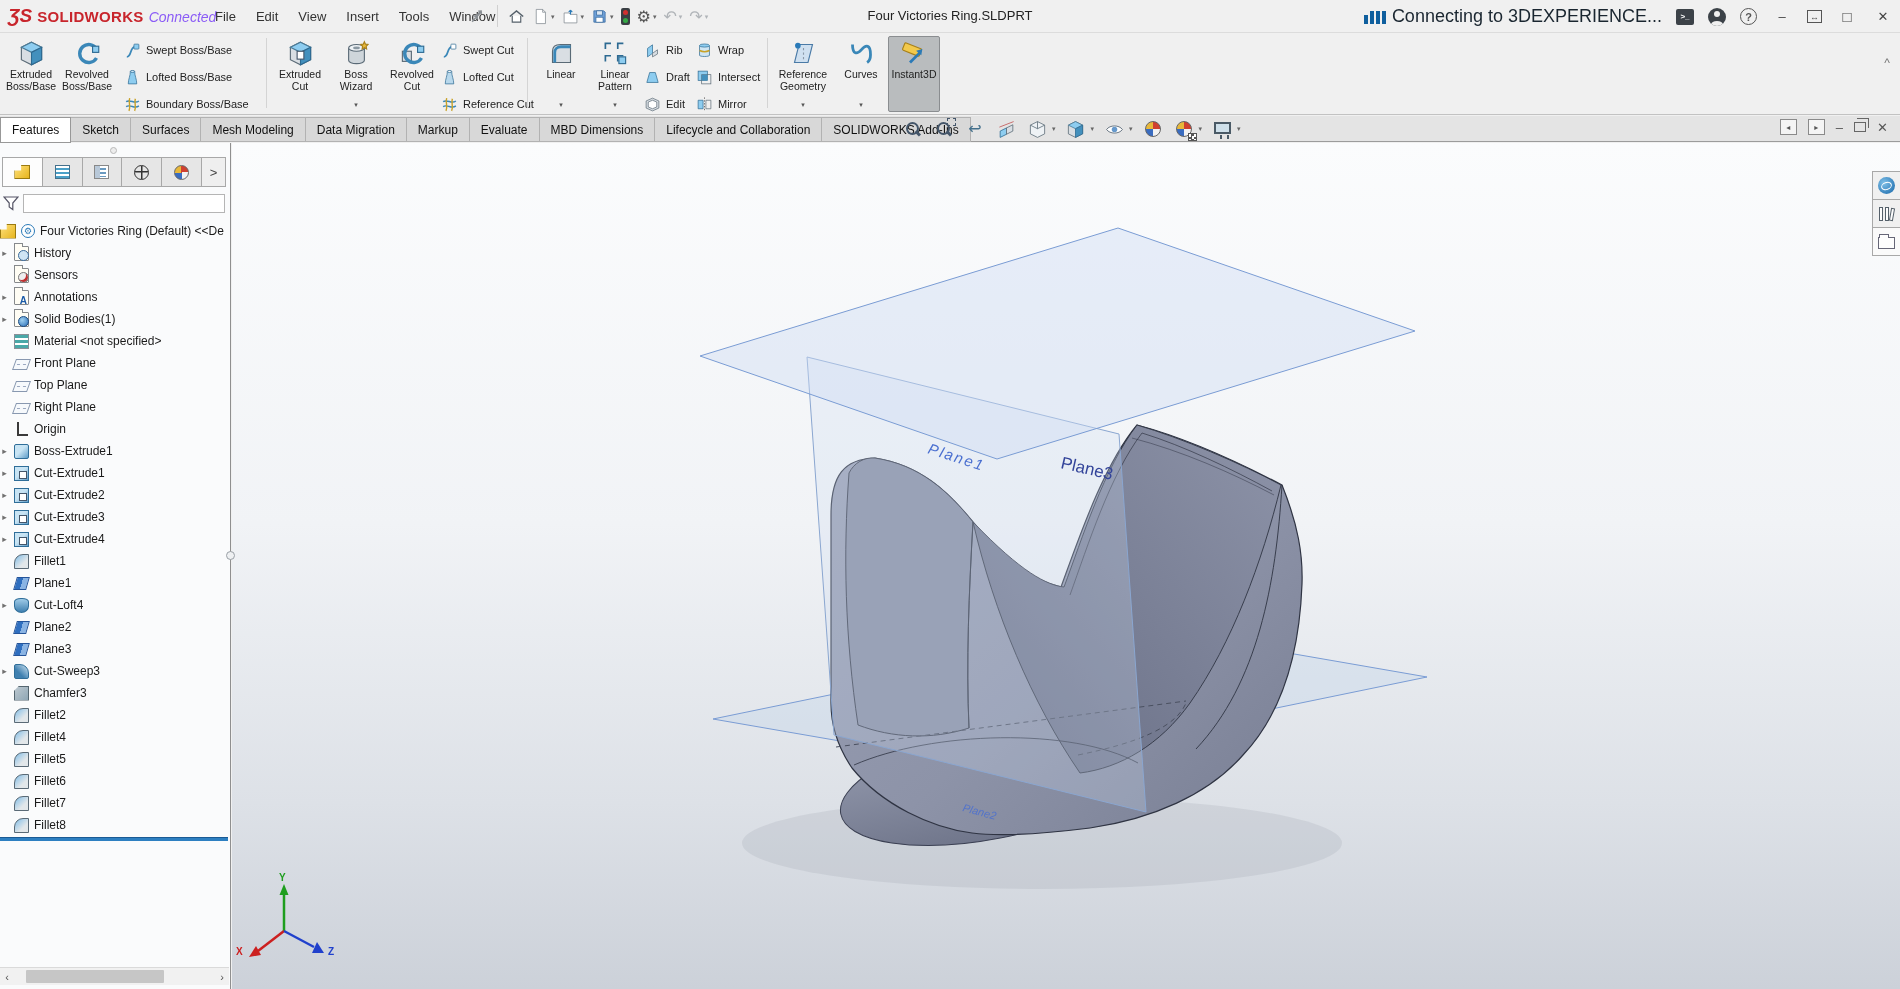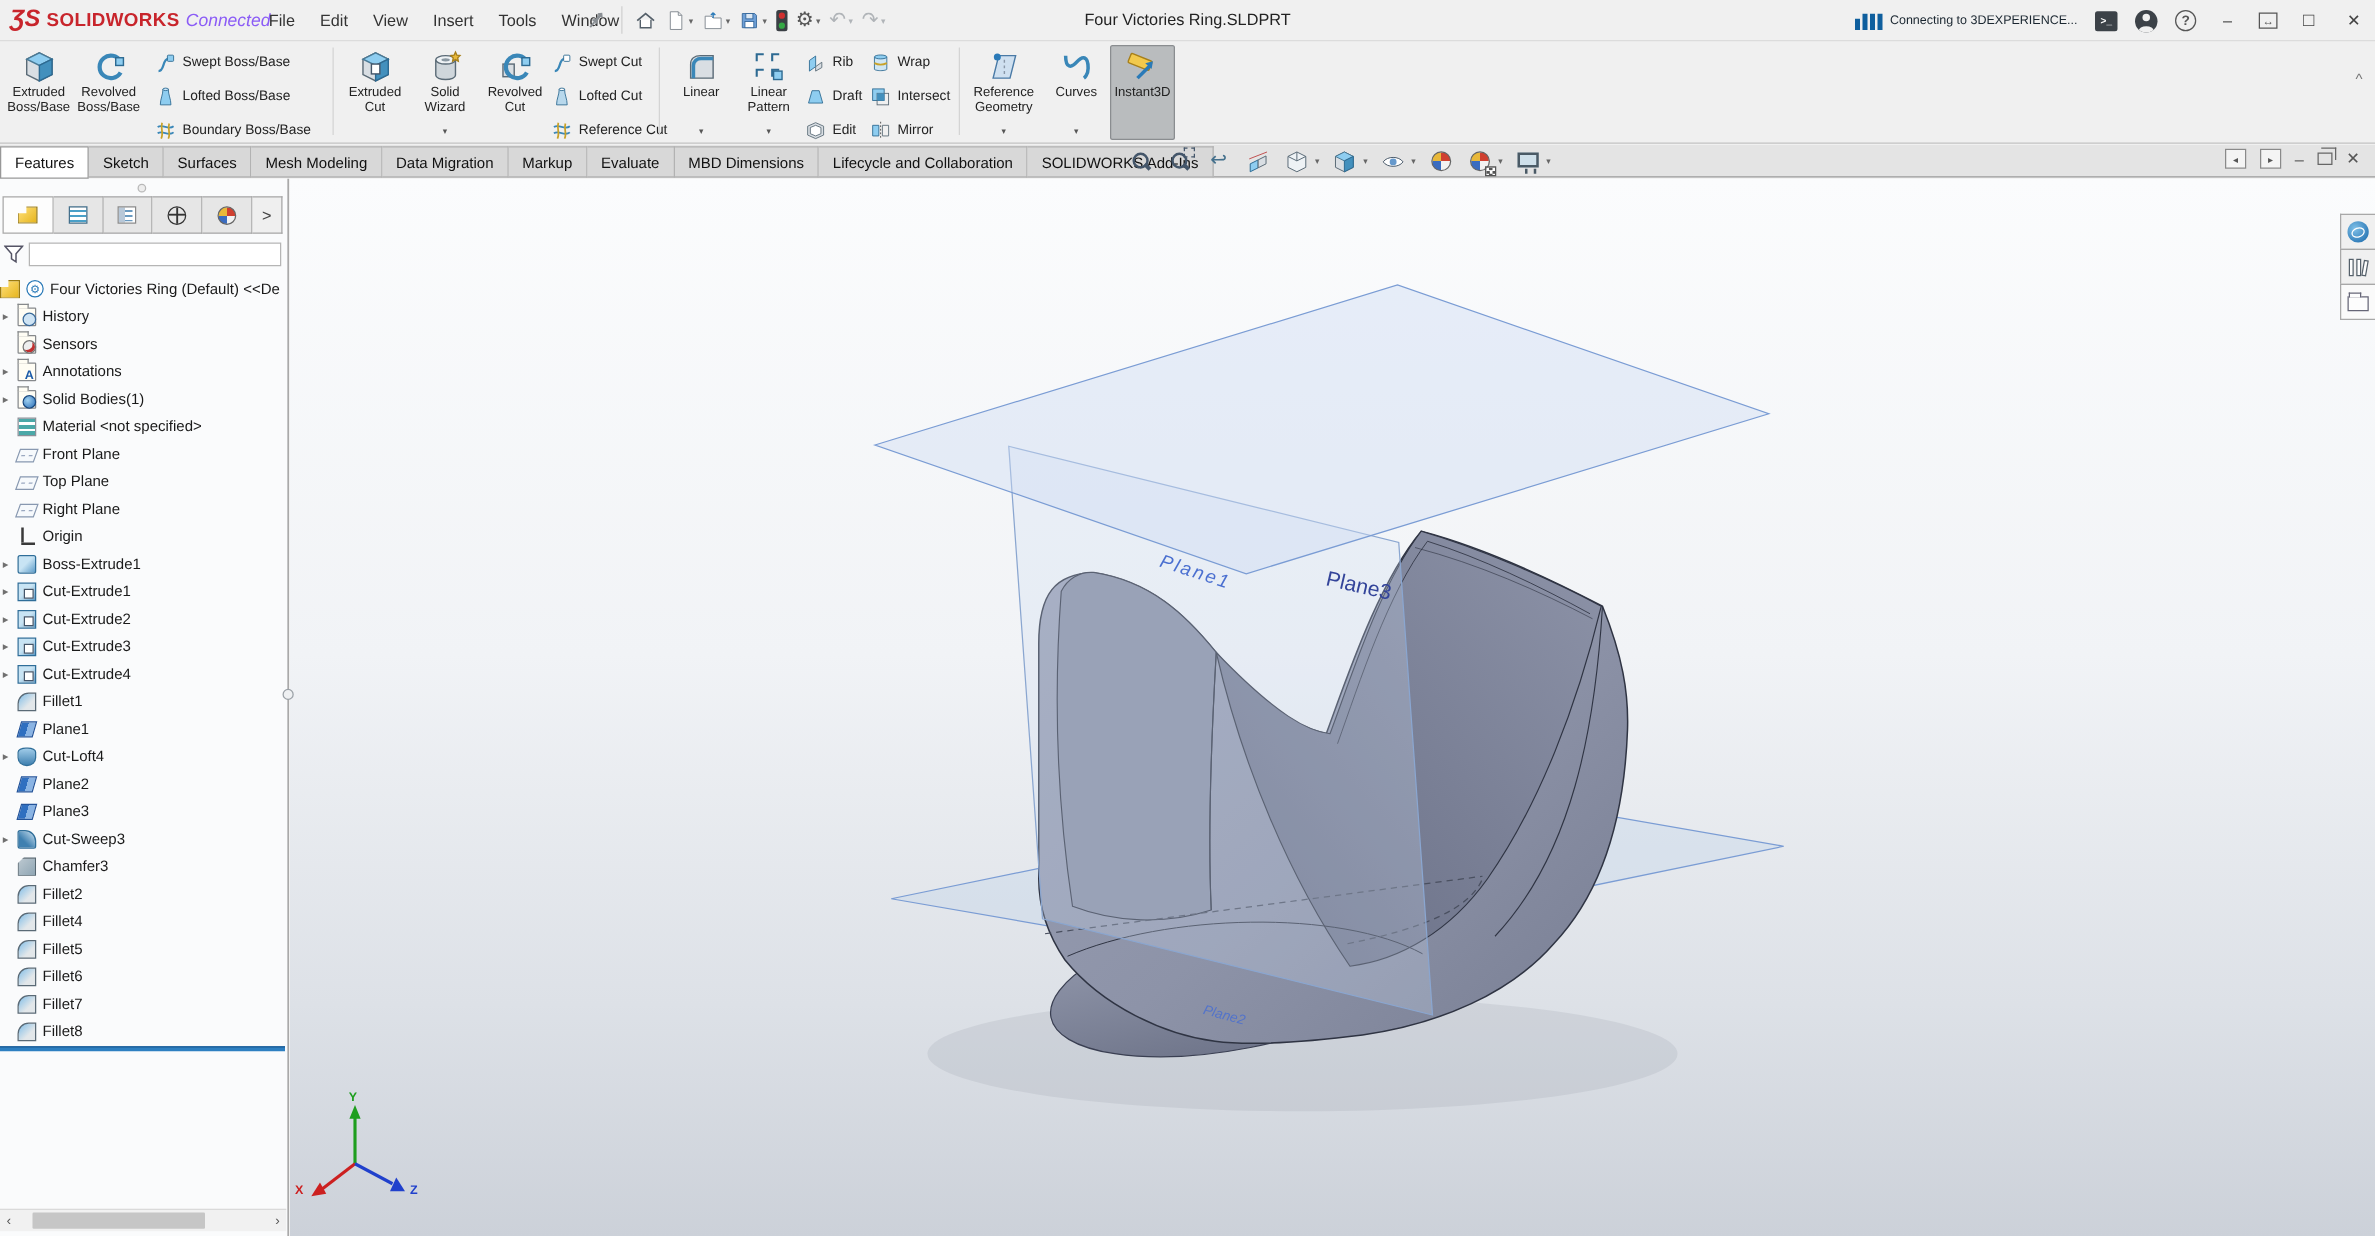--- a/index.html
+++ b/index.html
@@ -25,21 +25,21 @@
   .g-undo::before{content:"↶"}
   .g-redo::before{content:"↷"}
   .g-prev::before{content:"↩"}
   .dim{color:#b0b4b8}
   .traffic{width:9px;height:17px;background:#3a3f44;border-radius:2px;display:flex;flex-direction:column;align-items:center;justify-content:space-evenly}
   .traffic span{width:5px;height:5px;border-radius:50%}
   .doc-title{position:absolute;left:50%;top:8px;transform:translateX(-50%);font-size:13px;color:#222;white-space:nowrap}
   .tb-right{position:absolute;right:6px;top:0;height:33px;display:flex;align-items:center;gap:14px}
   .dsbars{display:flex;align-items:flex-end;gap:2px;height:14px}
   .dsbars span{width:4px;background:#0f5f9e}
-  .conn-status{font-size:10px;color:#1a2630;white-space:nowrap}
+  .conn-status{font-size:18px;color:#1a2630;white-space:nowrap}
   .term{width:18px;height:16px;background:#3c4248;border-radius:2px;color:#fff;font-size:8px;font-weight:bold;display:flex;align-items:center;justify-content:center}
   .term::before{content:">_"}
   .person{width:18px;height:18px;border-radius:50%;background:#3c4248;position:relative;overflow:hidden}
   .person::before{content:"";position:absolute;top:3px;left:6px;width:6px;height:6px;border-radius:50%;background:#f0f0f0}
   .person::after{content:"";position:absolute;bottom:-2px;left:3px;width:12px;height:7px;border-radius:50%;background:#f0f0f0}
   .helpc{width:17px;height:17px;border:1.5px solid #555;border-radius:50%;color:#555;font-size:11px;font-weight:bold;display:flex;align-items:center;justify-content:center}
   .helpc::before{content:"?"}
   .winbtn{width:22px;height:20px;display:flex;align-items:center;justify-content:center;font-size:13px;color:#444}
   .g-min::before{content:"–"}
   .g-max::before{content:"□";font-size:15px}
@@ -303,21 +303,21 @@
       <span class="blabel">Extruded
 Cut</span>
     </div>
     <div class="bigbtn" style="left:62px">
       <svg viewBox="0 0 24 24">
           <path fill="#cfd6db" stroke="#5a6a76" d="M5 7v11c0 1.7 3.1 3 7 3s7-1.3 7-3V7"></path>
           <ellipse cx="12" cy="7" rx="7" ry="3" fill="#eef2f5" stroke="#5a6a76"></ellipse>
           <ellipse cx="12" cy="7" rx="3" ry="1.2" fill="#8a98a2"></ellipse>
           <path fill="#e8b83a" stroke="#a8801a" d="m19 1.5 1 2.2 2.2.3-1.6 1.6.4 2.3-2-1.1-2 1.1.4-2.3L15.8 4l2.2-.3z"></path>
         </svg>
-      <span class="blabel">Solid
+      <span class="blabel">Boss
 Wizard</span>
     </div>
     <div class="bigbtn" style="left:118px">
       <svg viewBox="0 0 24 24">
           <rect x="3" y="10" width="8" height="9" fill="#d9dee3" stroke="#5a6a76"></rect>
           <path fill="none" stroke="#3a87b8" stroke-width="3" d="M20 8A8 8 0 1 0 20 16"></path>
           <rect x="16.5" y="5.5" width="5.5" height="5.5" fill="#8ecdf0" stroke="#2d6a92"></rect>
         </svg>
       <span class="blabel">Revolved
 Cut</span>

